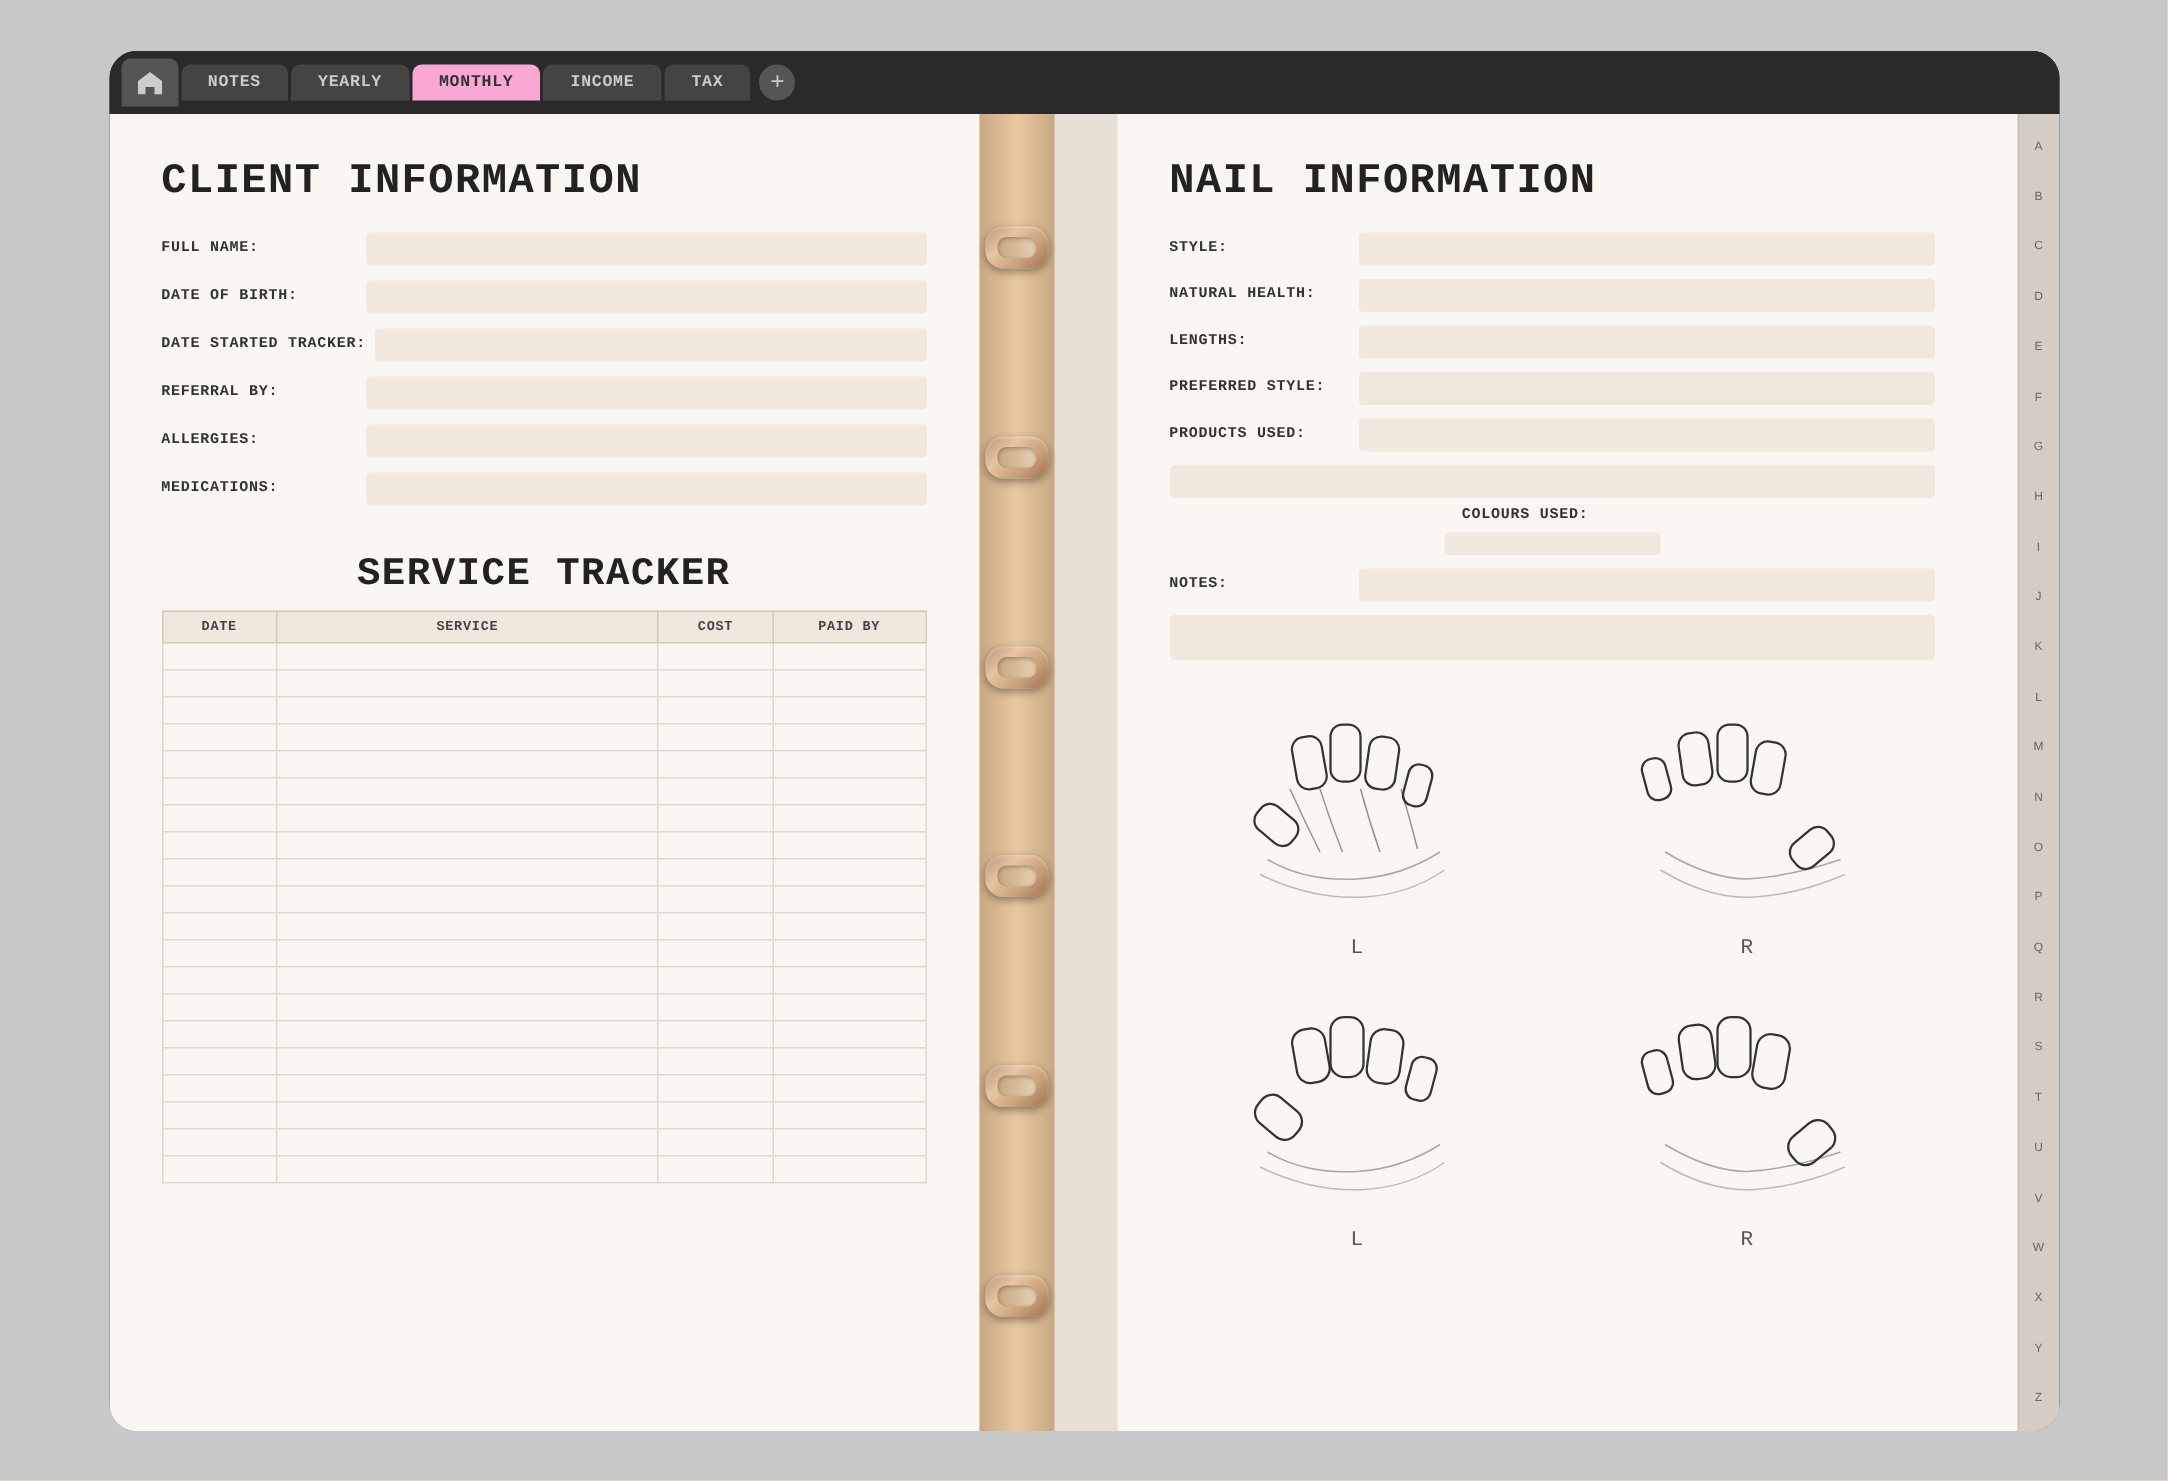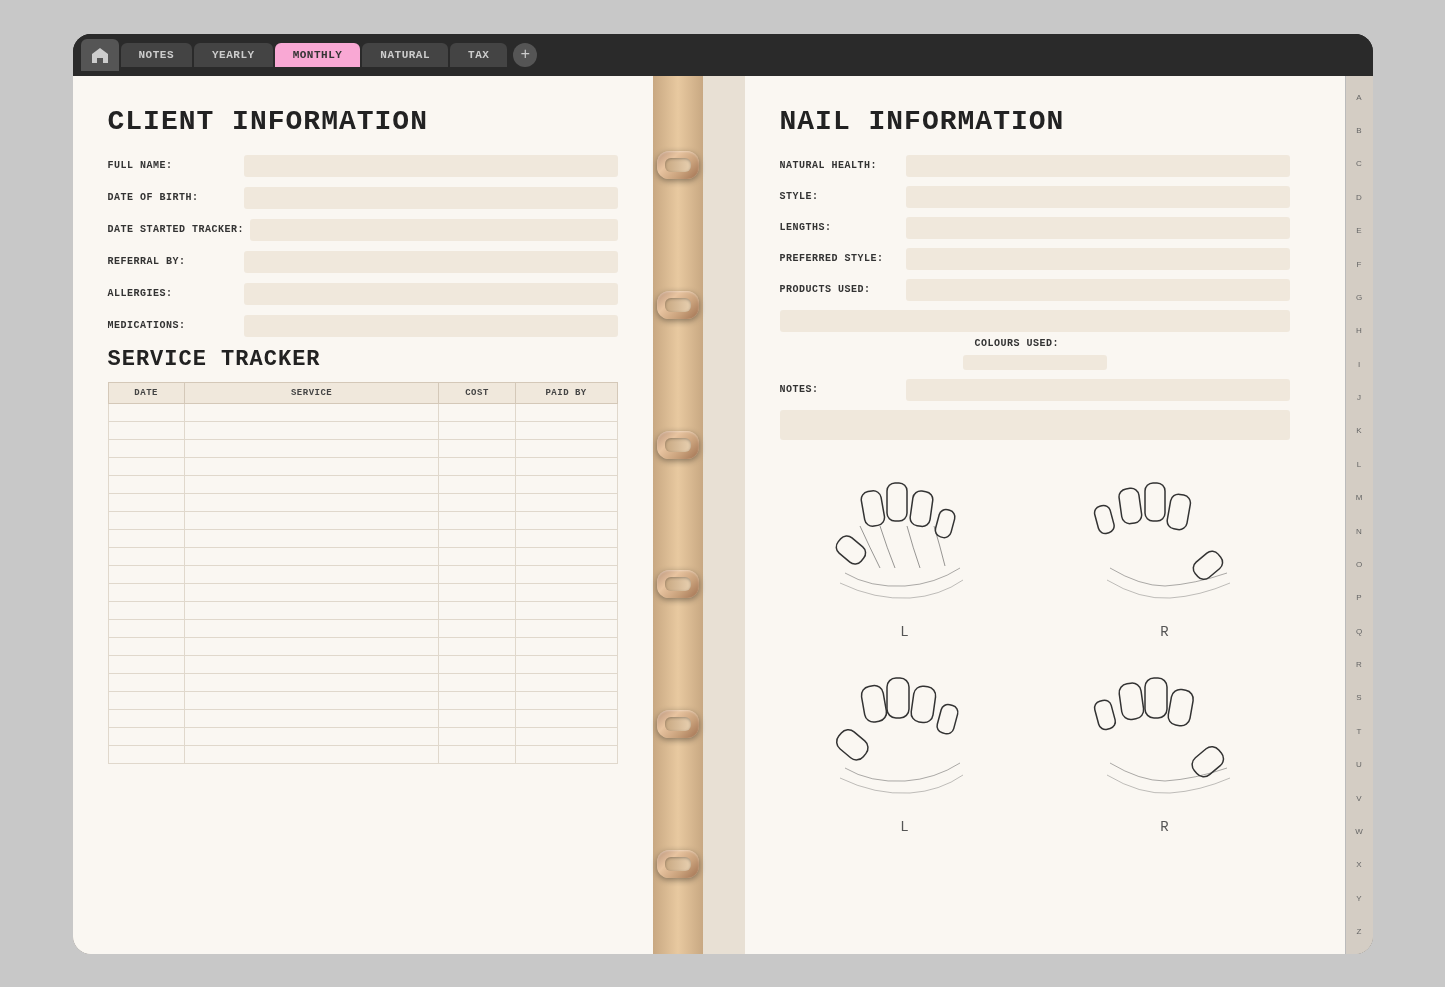--- a/index.html
+++ b/index.html
@@ -181,27 +181,28 @@
       border: none;
       border-radius: 3px;
       padding: 2px 6px;
       font-size: 10px;
       color: #333;
       outline: none;
     }
 
     
     .tracker-title {
-      font-size: 22px;
+      font-size: 26px;
       font-weight: bold;
       letter-spacing: 1px;
       color: #222;
-      margin-top: 10px;
+      margin-top: 30px;
       margin-bottom: 10px;
       font-family: 'Courier New', Courier, monospace;
+      text-align: center;
     }
     .tracker-table {
       width: 100%;
       border-collapse: collapse;
       font-size: 9px;
     }
     .tracker-table th {
       background: #f0e8dc;
       border: 1px solid #d4c8b8;
       padding: 5px 4px;
@@ -291,21 +292,21 @@
 
   <div class="tab-bar">
     <div class="tab-home">
       <svg width="18" height="16" viewBox="0 0 18 16" fill="#ccc">
         <path d="M9 1L1 7v9h5v-5h6v5h5V7z"></path>
       </svg>
     </div>
     <div class="tab-item">NOTES</div>
     <div class="tab-item">YEARLY</div>
     <div class="tab-item active">MONTHLY</div>
-    <div class="tab-item">NATURAL</div>
+    <div class="tab-item">INCOME</div>
     <div class="tab-item">TAX</div>
     <div class="tab-add">+</div>
   </div>
 
   <div class="content-area">
 
     <div class="left-page">
       <div class="section-title">CLIENT INFORMATION</div>
 
       <div class="form-row">
@@ -474,25 +475,25 @@
       <div class="ring"></div>
       <div class="ring"></div>
       <div class="ring"></div>
       <div class="ring"></div>
     </div>
 
     <div class="right-page">
       <div class="section-title">NAIL INFORMATION</div>
 
       <div class="nail-row">
+        <span class="nail-label">STYLE:</span>
+        <input class="nail-input" type="text" style="">
+      </div>
+      <div class="nail-row">
         <span class="nail-label">NATURAL HEALTH:</span>
-        <input class="nail-input" type="text" style="">
-      </div>
-      <div class="nail-row">
-        <span class="nail-label">STYLE:</span>
         <input class="nail-input" type="text" style="">
       </div>
       <div class="nail-row">
         <span class="nail-label">LENGTHS:</span>
         <input class="nail-input" type="text" style="">
       </div>
       <div class="nail-row">
         <span class="nail-label">PREFERRED STYLE:</span>
         <input class="nail-input" type="text" style="">
       </div>

